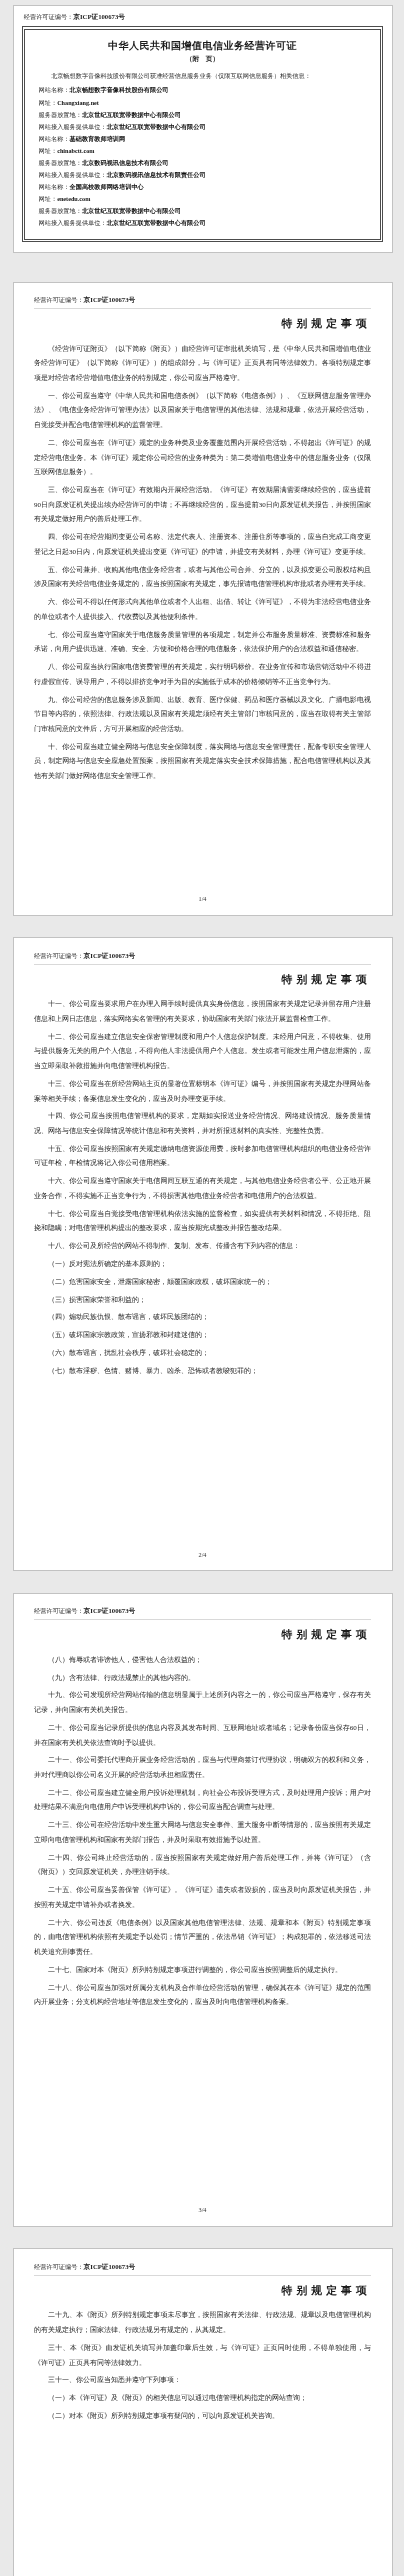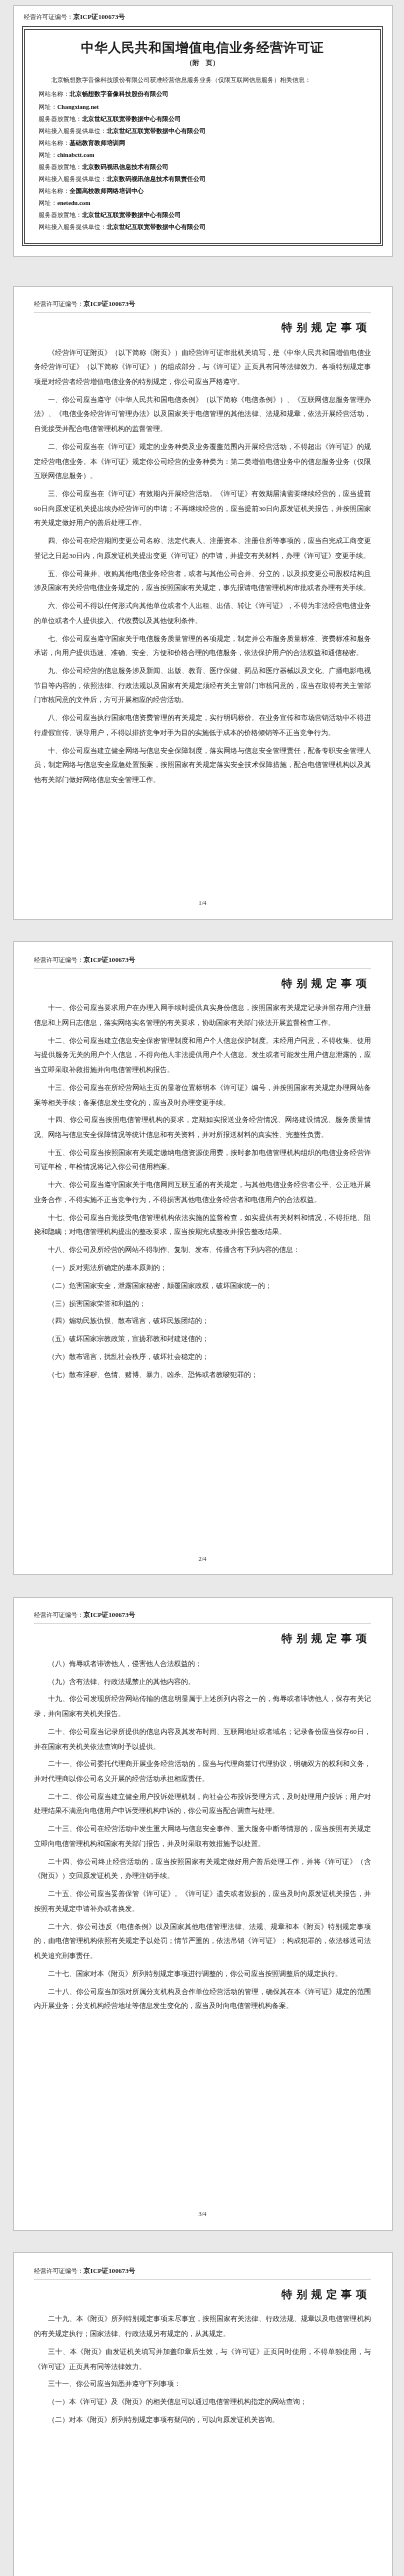--- a/index.html
+++ b/index.html
@@ -38,21 +38,21 @@
   }
   .cert-frame {
     border: 0.5px solid #4c4c4c;
     padding: 1.5px;
   }
   .cert-frame-inner {
     border: 1px solid #4c4c4c;
     padding: 6.2px 13.4px 9.3px;
   }
   .cert-title {
-    font-size: 13px;
+    font-size: 10px;
     font-weight: bold;
     text-align: center;
     letter-spacing: 0.5px;
     margin: 3.1px 0 2.1px;
   }
   .cert-subtitle {
     font-size: 6.7px;
     font-weight: bold;
     text-align: center;
     margin: 0 0 5.2px;
@@ -196,23 +196,23 @@
         <p>三、你公司应当在《许可证》有效期内开展经营活动。《许可证》有效期届满需要继续经营的，应当提前90日向原发证机关提出续办经营许可的申请；不再继续经营的，应当提前30日向原发证机关报告，并按照国家有关规定做好用户的善后处理工作。</p>
 
         <p>四、你公司在经营期间变更公司名称、法定代表人、注册资本、注册住所等事项的，应当自完成工商变更登记之日起30日内，向原发证机关提出变更《许可证》的申请，并提交有关材料，办理《许可证》变更手续。</p>
 
         <p>五、你公司兼并、收购其他电信业务经营者，或者与其他公司合并、分立的，以及拟变更公司股权结构且涉及国家有关经营电信业务规定的，应当按照国家有关规定，事先报请电信管理机构审批或者办理有关手续。</p>
 
         <p>六、你公司不得以任何形式向其他单位或者个人出租、出借、转让《许可证》，不得为非法经营电信业务的单位或者个人提供接入、代收费以及其他便利条件。</p>
 
         <p>七、你公司应当遵守国家关于电信服务质量管理的各项规定，制定并公布服务质量标准、资费标准和服务承诺，向用户提供迅速、准确、安全、方便和价格合理的电信服务，依法保护用户的合法权益和通信秘密。</p>
 
+        <p>八、你公司应当执行国家电信资费管理的有关规定，实行明码标价。在业务宣传和市场营销活动中不得进行虚假宣传、误导用户，不得以排挤竞争对手为目的实施低于成本的价格倾销等不正当竞争行为。</p>
+
         <p>九、你公司经营的信息服务涉及新闻、出版、教育、医疗保健、药品和医疗器械以及文化、广播电影电视节目等内容的，依照法律、行政法规以及国家有关规定须经有关主管部门审核同意的，应当在取得有关主管部门审核同意的文件后，方可开展相应的经营活动。</p>
-
-        <p>八、你公司应当执行国家电信资费管理的有关规定，实行明码标价。在业务宣传和市场营销活动中不得进行虚假宣传、误导用户，不得以排挤竞争对手为目的实施低于成本的价格倾销等不正当竞争行为。</p>
 
         <p>十、你公司应当建立健全网络与信息安全保障制度，落实网络与信息安全管理责任，配备专职安全管理人员，制定网络与信息安全应急处置预案，按照国家有关规定落实安全技术保障措施，配合电信管理机构以及其他有关部门做好网络信息安全管理工作。</p>
       </div>
     <div class="page-num">1/4</div>
   </section>
 
   <section class="page page-prov">
     <div class="prov-header">
       <span class="hdr-lbl">经营许可证编号：</span><span class="hdr-num">京ICP证100673号</span>
     </div>
@@ -256,21 +256,21 @@
     <div class="prov-header">
       <span class="hdr-lbl">经营许可证编号：</span><span class="hdr-num">京ICP证100673号</span>
     </div>
     <h2 class="prov-title">特别规定事项</h2>
     <div class="prov-body">
 
         <p>（八）侮辱或者诽谤他人，侵害他人合法权益的；</p>
 
         <p>（九）含有法律、行政法规禁止的其他内容的。</p>
 
-        <p>十九、你公司发现所经营网站传输的信息明显属于上述所列内容之一的，侮辱或者诽谤他人，保存有关记录，并向国家有关机关报告。</p>
+        <p>十九、你公司发现所经营网站传输的信息明显属于上述所列内容之一的，你公司应当严格遵守，保存有关记录，并向国家有关机关报告。</p>
 
         <p>二十、你公司应当记录所提供的信息内容及其发布时间、互联网地址或者域名；记录备份应当保存60日，并在国家有关机关依法查询时予以提供。</p>
 
         <p>二十一、你公司委托代理商开展业务经营活动的，应当与代理商签订代理协议，明确双方的权利和义务，并对代理商以你公司名义开展的经营活动承担相应责任。</p>
 
         <p>二十二、你公司应当建立健全用户投诉处理机制，向社会公布投诉受理方式，及时处理用户投诉；用户对处理结果不满意向电信用户申诉受理机构申诉的，你公司应当配合调查与处理。</p>
 
         <p>二十三、你公司在经营活动中发生重大网络与信息安全事件、重大服务中断等情形的，应当按照有关规定立即向电信管理机构和国家有关部门报告，并及时采取有效措施予以处置。</p>
 
         <p>二十四、你公司终止经营活动的，应当按照国家有关规定做好用户善后处理工作，并将《许可证》（含《附页》）交回原发证机关，办理注销手续。</p>

